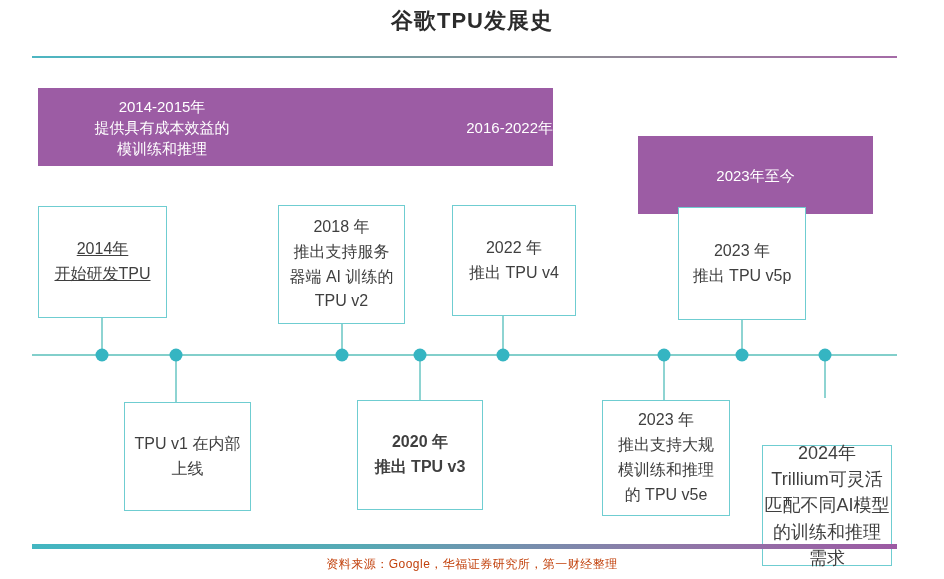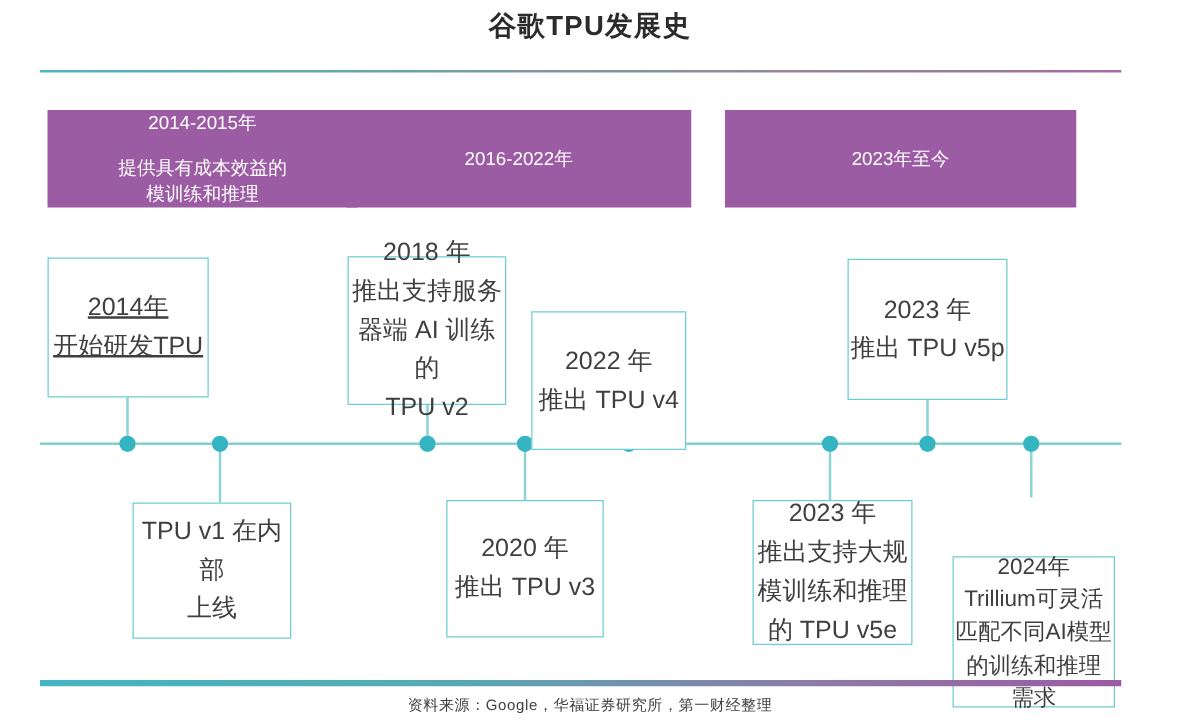--- a/index.html
+++ b/index.html
@@ -21,44 +21,44 @@
     position:absolute; left:32px; top:544px; width:865px; height:5px;
     background:linear-gradient(90deg,#43b6c1 0%,#56a9b4 38%,#8e7aa8 72%,#9c5aa3 100%);
   }
   .phase {
     position:absolute; top:88px; height:78px; background:#9c5ca4;
     color:#ffffff; display:flex; flex-direction:column;
     align-items:center; justify-content:center; text-align:center;
     font-size:15px; line-height:1.4;
   }
   .phase .desc { white-space:pre-line; }
-  .phase1 { left:38px;  width:248px;justify-content:space-between; }
-  .phase2 { left:277px; width:276px; }
-  .phase3 { left:580px; width:281px; }
+  .phase1 { left:38px;  width:248px; }
+  .phase2 { left:277px; width:276px;align-items:flex-end; }
+  .phase3 { left:638px; width:235px;margin-top:48px; }
   .timeline-line {
     position:absolute; left:32px; top:354px; width:865px; height:2px;
     background:#82cfcb;
   }
   .dot {
     position:absolute; width:13px; height:13px; border-radius:50%;
     background:#35b5c2; transform:translate(-50%,-50%); top:355px;
   }
   .connector {
     position:absolute; width:2px; background:#8ed4d2;
     transform:translateX(-50%);
   }
   .event-box {
     position:absolute; background:#ffffff; border:1px solid #6fcdd1;
     display:flex; align-items:center; justify-content:center;
-    text-align:center; color:#3f3f3f; font-size:20px; line-height:1.55;
+    text-align:center; color:#3f3f3f; font-size:16px; line-height:1.55;
   }
   .event-box .txt { white-space:pre-line; }
   .footer {
     position:absolute; left:0; top:556px; width:100%;
-    text-align:center; font-size:12px; color:#404040; letter-spacing:0.5px;
+    text-align:center; font-size:12px; color:#c2410c; letter-spacing:0.5px;
   }
 </style>
 </head>
 <body>
 
 <div class="canvas">
 
   <div class="title">谷歌TPU发展史</div>
 
   <div class="divider-top"></div>
@@ -99,34 +99,34 @@
   <div class="event-box" style="left:38px; top:206px; width:127px; height:110px;text-decoration:underline;">
     <div class="txt">2014年
 开始研发TPU</div>
   </div>
   <div class="event-box" style="left:278px; top:205px; width:125px; height:117px;">
     <div class="txt">2018 年
 推出支持服务
 器端 AI 训练的
 TPU v2</div>
   </div>
-  <div class="event-box" style="left:425px; top:205px; width:122px; height:109px;margin-top:44px;">
+  <div class="event-box" style="left:452px; top:205px; width:122px; height:109px;">
     <div class="txt">2022 年
 推出 TPU v4</div>
   </div>
   <div class="event-box" style="left:678px; top:207px; width:126px; height:111px;">
     <div class="txt">2023 年
 推出 TPU v5p</div>
   </div>
 
-  <div class="event-box" style="left:106px; top:402px; width:125px; height:107px;">
+  <div class="event-box" style="left:124px; top:402px; width:125px; height:107px;">
     <div class="txt">TPU v1 在内部
 上线</div>
   </div>
-  <div class="event-box" style="left:357px; top:400px; width:124px; height:108px;">
+  <div class="event-box" style="left:357px; top:400px; width:124px; height:108px;font-weight:bold;">
     <div class="txt">2020 年
 推出 TPU v3</div>
   </div>
   <div class="event-box" style="left:602px; top:400px; width:126px; height:114px;">
     <div class="txt">2023 年
 推出支持大规
 模训练和推理
 的 TPU v5e</div>
   </div>
   <div class="event-box" style="left:762px; top:398px; width:128px; height:119px; font-size:18px; line-height:1.45;margin-top:47px;">

